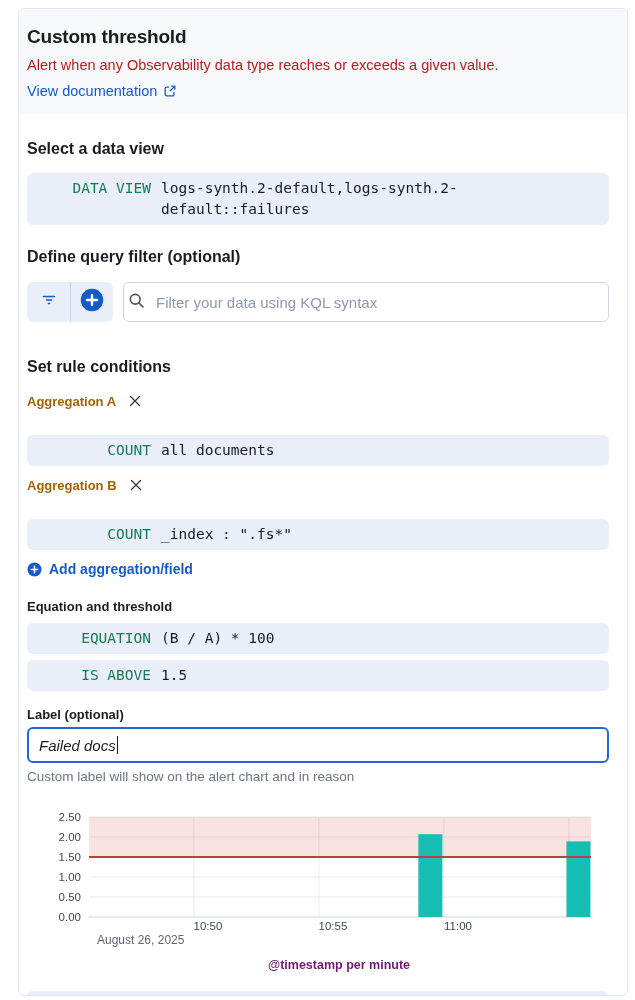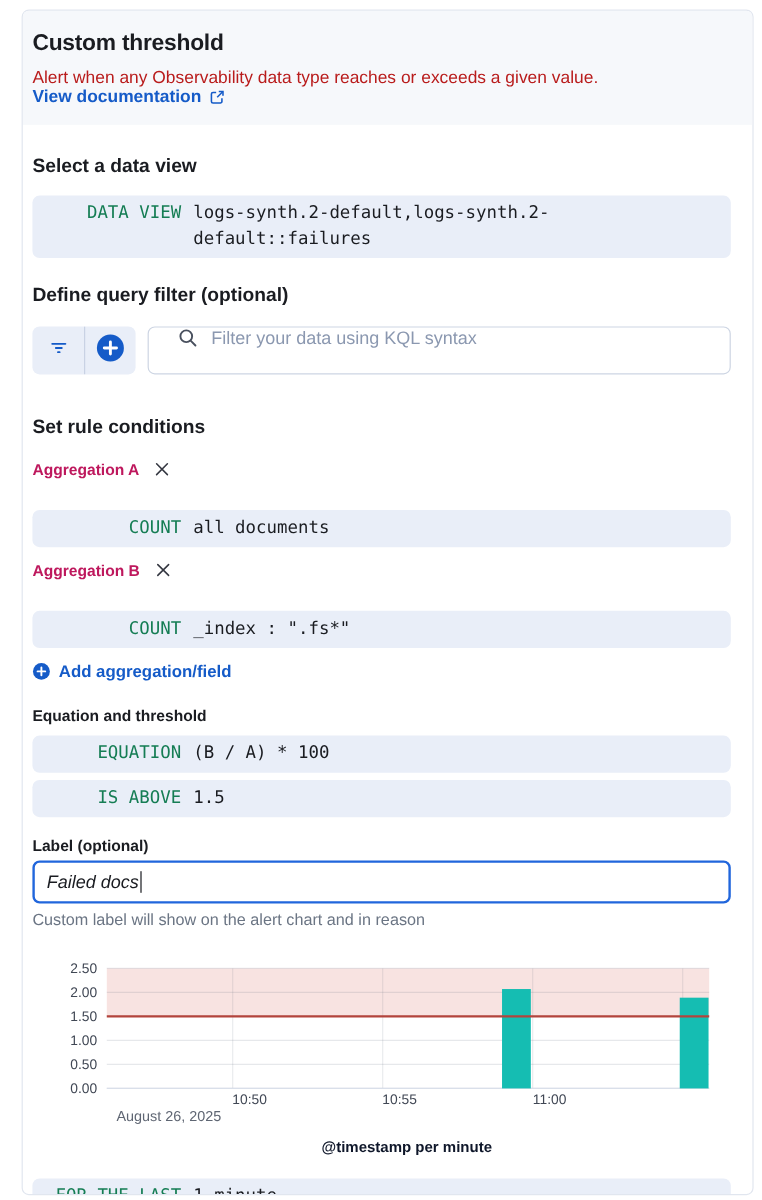--- a/index.html
+++ b/index.html
@@ -14,22 +14,22 @@
     background:#ffffff; border:1px solid var(--card-border,#e1e6ef);
     border-radius:6px; overflow:hidden;
   }
   .card-header {
     background:var(--header-bg,#f6f8fb);
     padding:17px 18px 15px 8px;
   }
   .title { font-size:19px; font-weight:700; color:#1a1c21; letter-spacing:-0.2px; }
   .desc  { margin-top:9px; font-size:14.5px; color:#b91c1c; }
   .doc-link {
-    display:flex; align-items:center; gap:6px; width:max-content;
-    font-size:14.5px; font-weight:700; color:var(--accent-blue,#155bc8); cursor:pointer;
+    margin-top:10px; display:flex; align-items:center; gap:6px; width:max-content;
+    font-size:14.5px; font-weight:400; color:var(--accent-blue,#155bc8); cursor:pointer;
   }
   .doc-link svg { display:block; }
   .card-body { padding:0 18px 0 8px; }
   .section-h { font-size:16px; font-weight:700; color:#1a1c21; }
   .h-dataview { margin-top:26px; }
   .h-filter   { margin-top:23px; }
   .h-conditions { margin-top:36px; }
 
   .expr {
     background:var(--expression-bg,#e9eef8); border-radius:6px;
@@ -49,31 +49,31 @@
     display:flex; height:40px; background:#e9eef8; border-radius:6px; overflow:hidden;
   }
   .filter-seg {
     width:43px; display:flex; align-items:center; justify-content:center; cursor:pointer;
   }
   .filter-seg + .filter-seg { border-left:1px solid #c9d2e4; }
   .filter-seg .filter-glyph { color:var(--accent-blue,#155bc8); }
   .plus-circle { color:var(--accent-blue,#155bc8); display:block; }
   .kql-input {
     flex:1; margin-left:10px; height:40px; border:1px solid #cdd5e3; border-radius:6px;
-    background:#fff; display:flex; align-items:flex-start; padding:0 24px; gap:9px;
+    background:#fff; display:flex; align-items:center; padding:0 4px; gap:9px;
   }
   .kql-input input {
     border:none; outline:none; flex:1; font-size:15px; color:#343741;
     font-family:"Liberation Sans", sans-serif; background:transparent;
   }
   .kql-input input::placeholder { color:#8b98b0; }
   .search-glyph { color:#49505e; flex:none; display:block; }
 
   .agg-label-row { display:flex; align-items:center; gap:11px; }
-  .agg-label { font-size:13px; font-weight:700; color:#be185d; }
+  .agg-label { font-size:13px; font-weight:700; color:#a16207; }
   .row-agg-a { margin-top:17px; }
   .row-agg-b { margin-top:11px; }
   .x-btn { color:#343741; cursor:pointer; display:flex; padding:2px; }
   .expr-agg { margin-top:26px; }
 
   .add-agg {
     margin-top:11px; display:flex; align-items:flex-end; gap:7px; width:max-content;
     color:var(--accent-blue,#155bc8); font-size:14px; font-weight:700; cursor:pointer;
   }
 
@@ -90,21 +90,21 @@
   }
   .caret { display:inline-block; width:1.5px; height:18px; background:#1a1c21; margin-left:1px; }
   .help-text { margin-top:6px; font-size:13.5px; color:#6b7584; }
 
   .chart-wrap { margin-top:25px; }
   svg.chart text { font-family:"Liberation Sans", sans-serif; }
   svg.chart .tick { font-size:11.5px; fill:#404754; }
   svg.chart .ctx  { font-size:12px;   fill:#5f6673; }
   .x-axis-title {
     margin-top:5px; text-align:center; padding-left:42px;
-    font-size:12.5px; font-weight:700; color:#0f172a;
+    font-size:12.5px; font-weight:700; color:#701a75;
   }
   .expr-window { margin-top:19px; }
 </style>
 </head>
 <body>
 
 <div class="card">
 
   <div class="card-header">
     <div class="title">Custom threshold</div>

